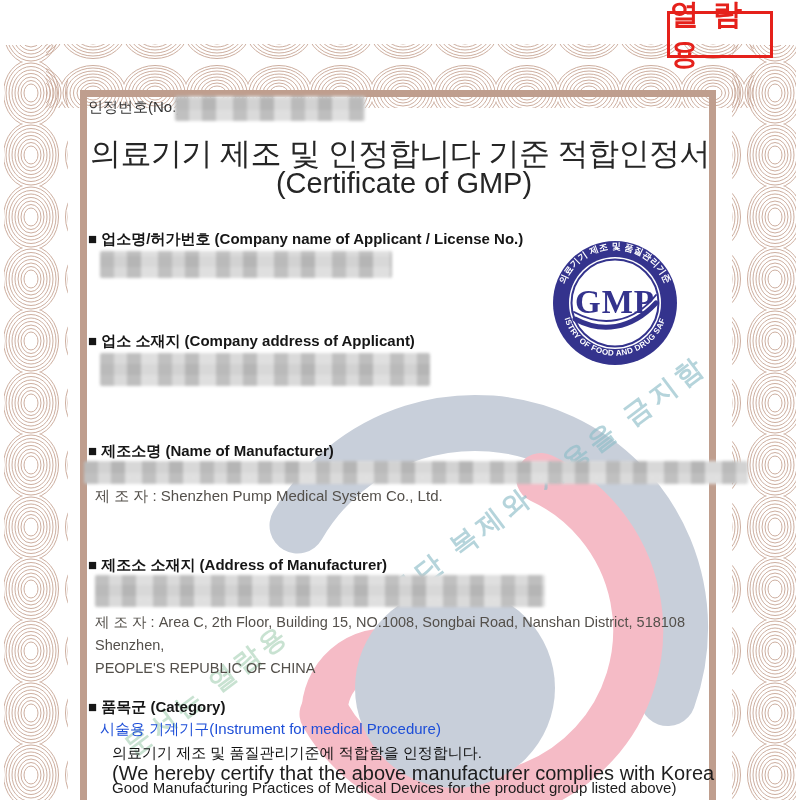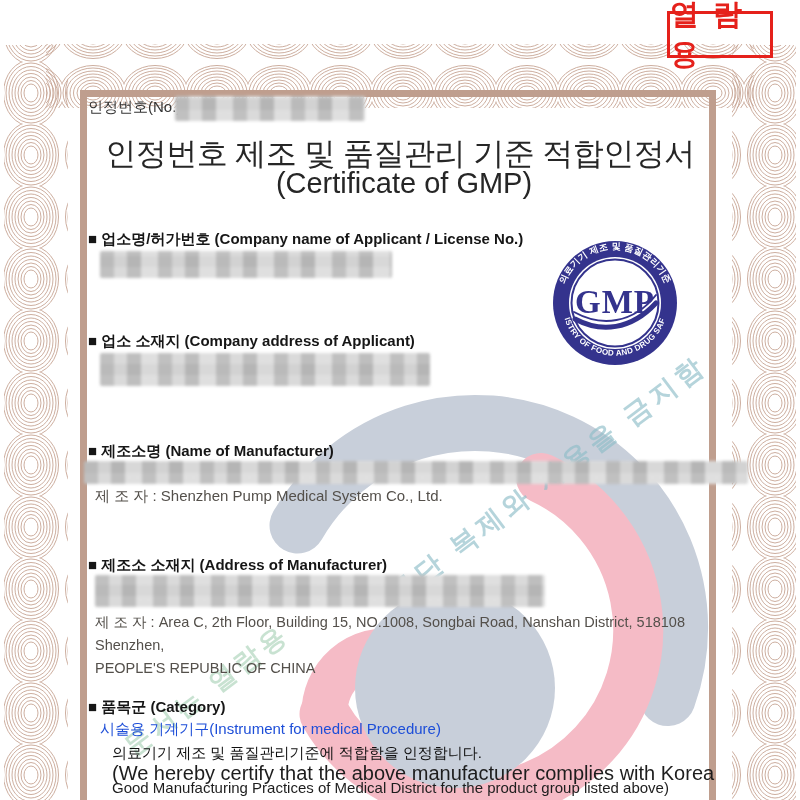--- a/index.html
+++ b/index.html
@@ -95,21 +95,21 @@
 
 <div id="inner-frame"></div>
 
 <div id="stamp" class="content">
   <span>열 람 용</span>
 </div>
 
 <div id="cert-no" class="content">인정번호(No.) :</div>
 <div class="redact" style="left:175px;top:96px;width:190px;height:25px;"></div>
 
-<div id="title-ko" class="content">인정번호 제조 및 품질관리 기준 적합인정서</div>
+<div id="title-ko" class="content">의료기기 제조 및 인정합니다 기준 적합인정서</div>
 <div id="title-en" class="content">(Certificate of GMP)</div>
 
 <svg id="gmp-seal" class="content" viewBox="-62 -62 124 124">
   <defs>
     <path id="arcTop" d="M -53.2 9.4 A 54 54 0 1 1 53.2 9.4" fill="none"></path>
     <path id="arcBot" d="M -51 14 A 53 53 0 0 0 51 14" fill="none"></path>
   </defs>
   <circle r="62" fill="#34338d"></circle>
   <circle r="46" fill="#ffffff"></circle>
   <circle r="43.5" fill="#ffffff" stroke="#34338d" stroke-width="2"></circle>
@@ -139,13 +139,13 @@
 <div id="addr-detail" class="content body-txt" style="left:95px;top:611px;">
   <div>제 조 자 : Area C, 2th Floor, Building 15, NO.1008, Songbai Road, Nanshan District, 518108 Shenzhen,</div>
   <div>PEOPLE'S REPUBLIC OF CHINA</div>
 </div>
 
 <div class="content sec-head" style="left:88px;top:698px;">■ 품목군 (Category)</div>
 <div class="content body-txt" style="left:100px;top:720px;color:#1d4ed8;">시술용 기계기구(Instrument for medical Procedure)</div>
 
 <div id="decl-ko" class="content">의료기기 제조 및 품질관리기준에 적합함을 인정합니다.</div>
 <div id="decl-en1" class="content">(We hereby certify that the above manufacturer complies with Korea</div>
-<div id="decl-en2" class="content">Good Manufacturing Practices of Medical District for the product group listed above)</div>
+<div id="decl-en2" class="content">Good Manufacturing Practices of Medical Devices for the product group listed above)</div>
 
 </body></html>

